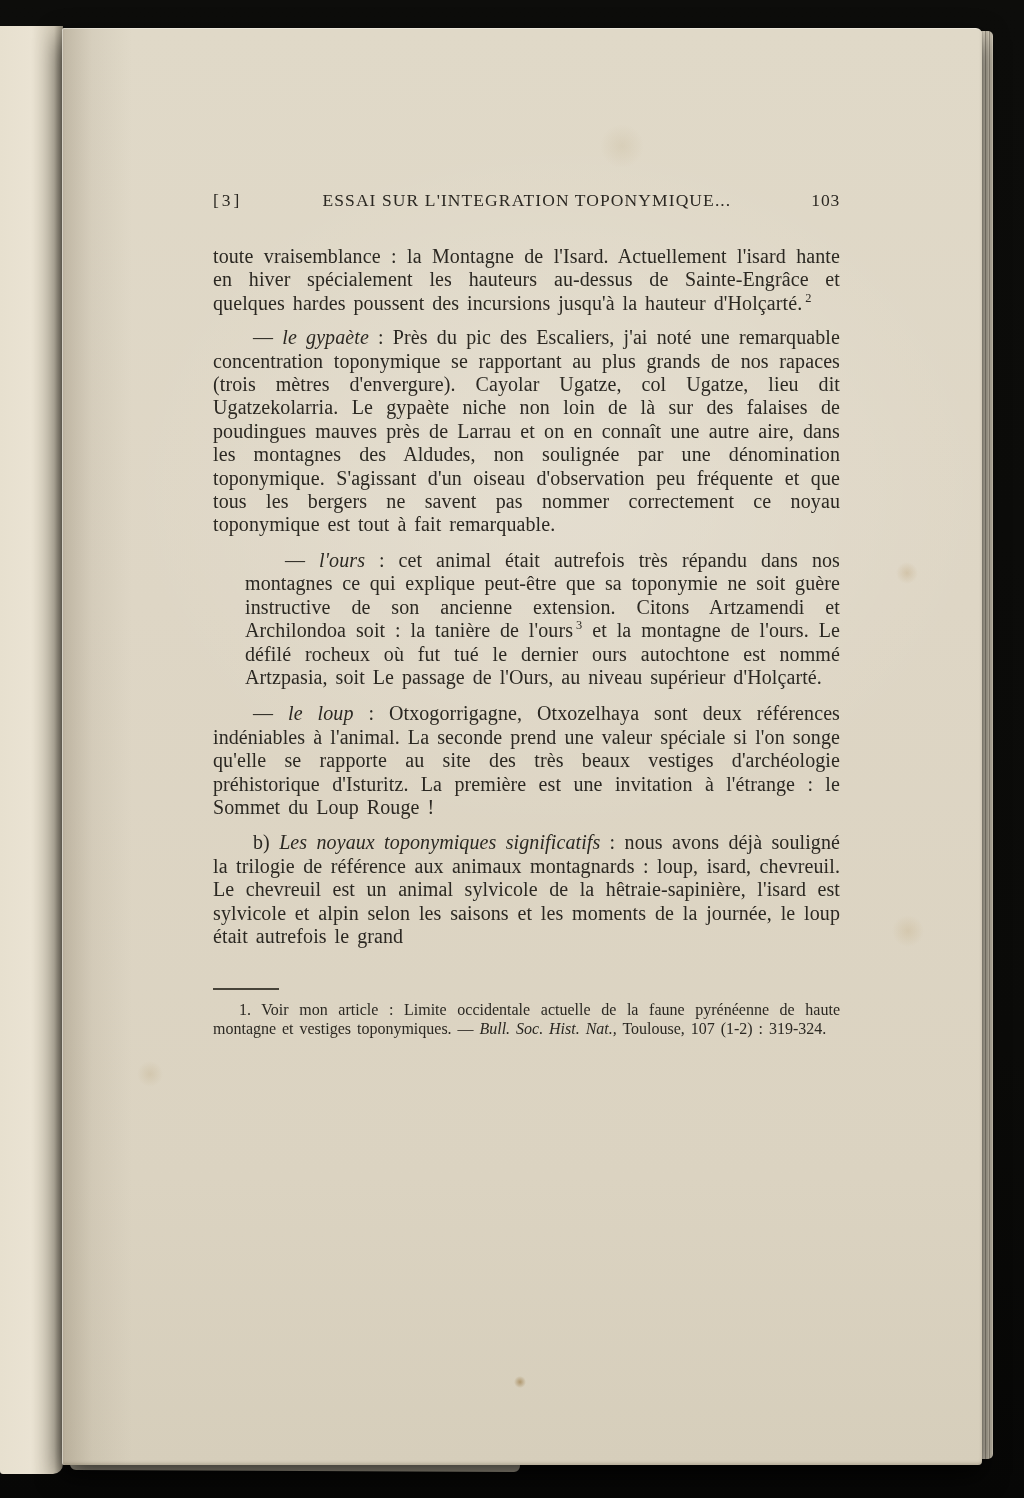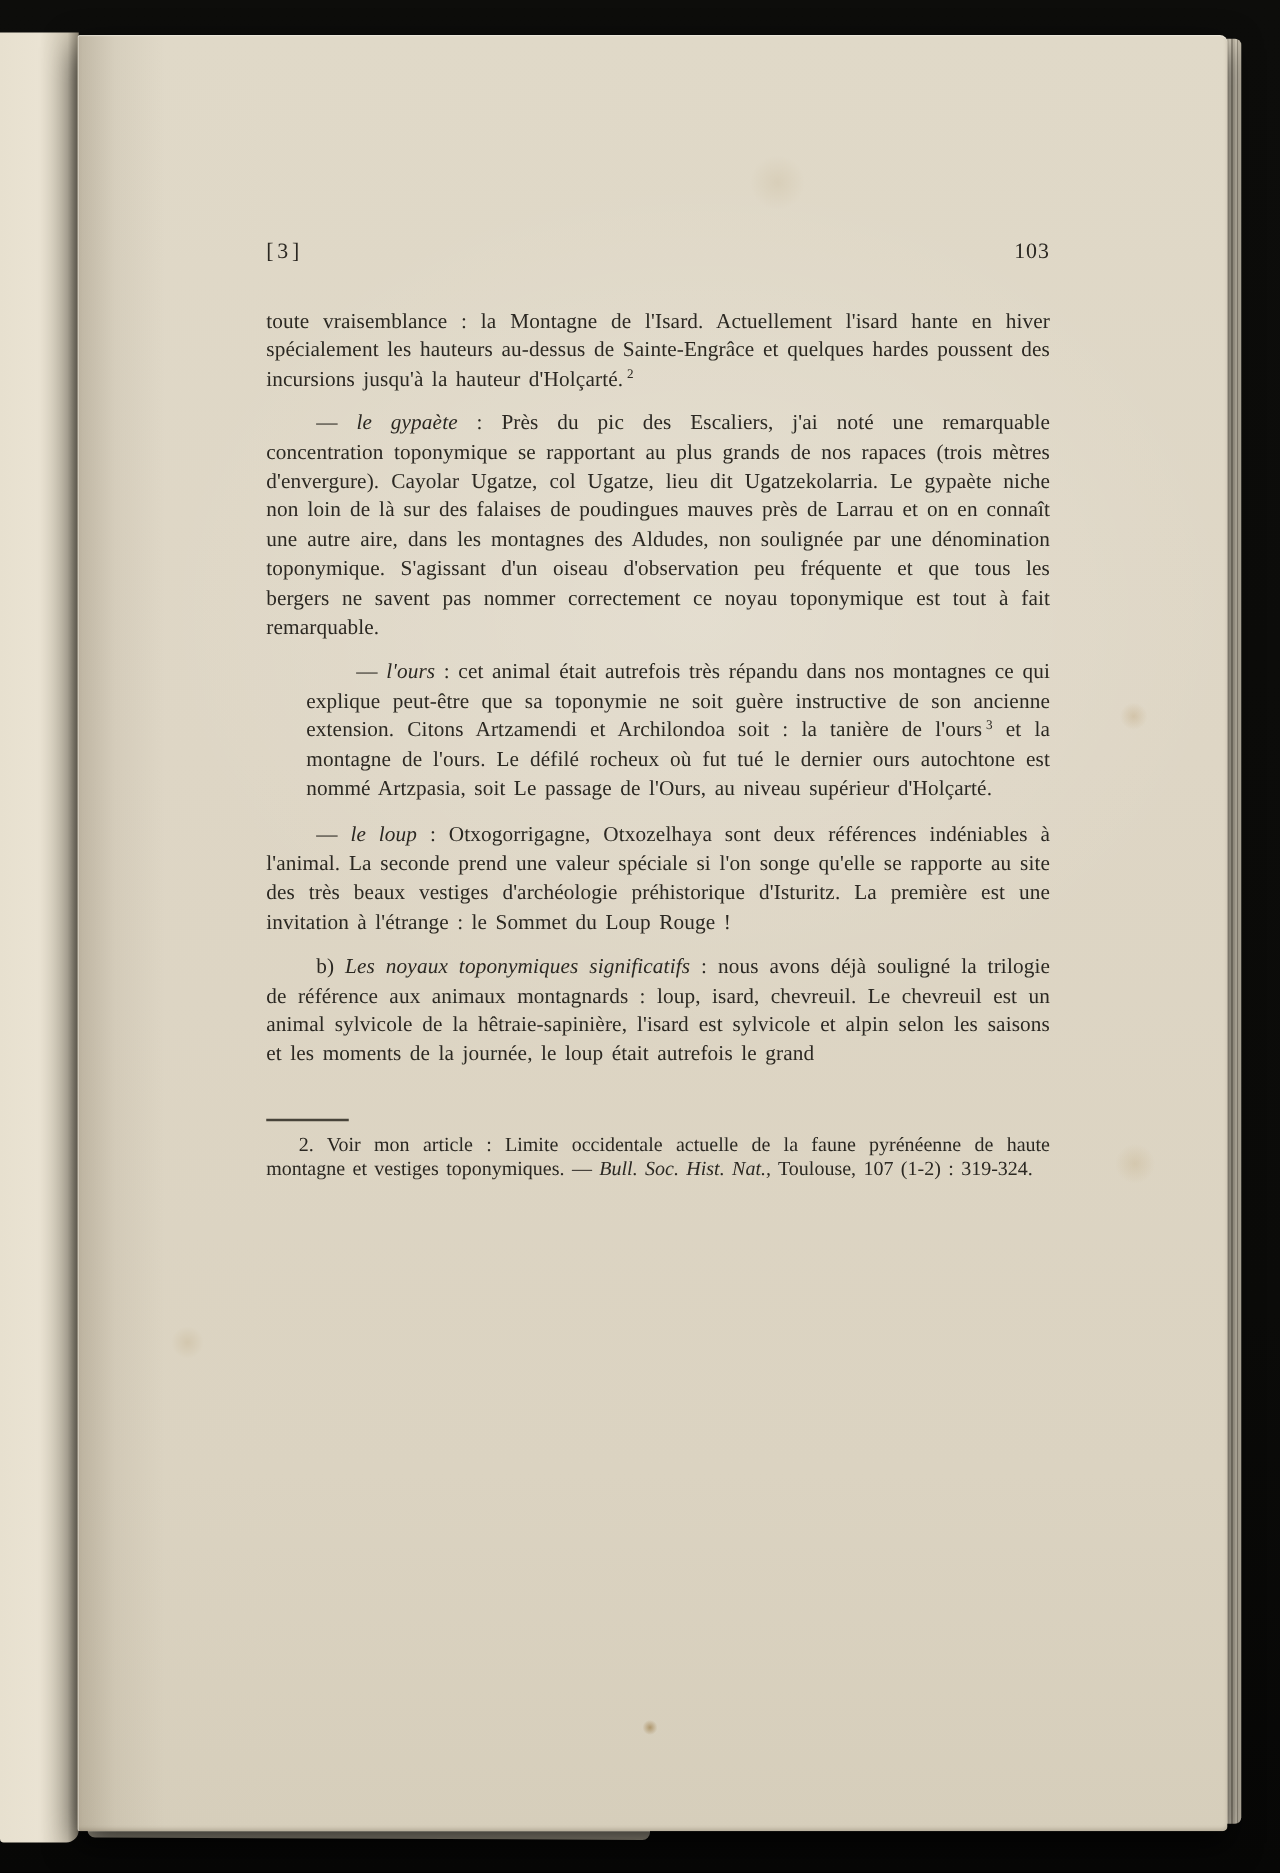--- a/index.html
+++ b/index.html
@@ -62,21 +62,21 @@
   }
   .running-head{
     display:flex;justify-content:space-between;align-items:baseline;
     font-size:17.5px;letter-spacing:.8px;
     margin:0 0 34px 0;
   }
   .running-head .marker{letter-spacing:3px;}
   .running-head .title{letter-spacing:1.1px;}
   .paragraphs p{
     margin:0;
-    font-size:17px;line-height:23.4px;
+    font-size:20px;line-height:23.4px;
     text-align:justify;
     word-spacing:.14em;
     letter-spacing:.1px;
   }
   .paragraphs p.indent{text-indent:40px;}
   .paragraphs p:nth-of-type(1){margin-bottom:11px;}
   .paragraphs p:nth-of-type(2){margin-bottom:12px;}
   .paragraphs p:nth-of-type(3){margin-bottom:13px;margin-left:32px;}
   .paragraphs p:nth-of-type(4){margin-bottom:12px;}
   .paragraphs p:nth-of-type(5){margin-bottom:40px;}
@@ -101,31 +101,32 @@
   <div class="page-under-left"></div>
   <div class="page-stack"></div>
   <div class="page-under-bottom"></div>
 
   <div class="page-main">
     <div class="stains"></div>
 
     <div class="text-block">
       <div class="running-head">
         <span class="marker">[3]</span>
+        <span class="title">ESSAI SUR L'INTEGRATION TOPONYMIQUE...</span>
         <span class="pagenum">103</span>
       </div>
 
       <div class="paragraphs">
           <p><span class="">toute vraisemblance : la Montagne de l'Isard. Actuellement l'isard hante en hiver spécialement les hauteurs au-dessus de Sainte-Engrâce et quelques hardes poussent des incursions jusqu'à la hauteur d'Holçarté.</span><span class="sup">2</span></p>
           <p class="indent"><span class="">— </span><span class="it ">le gypaète</span><span class=""> : Près du pic des Escaliers, j'ai noté une remarquable concentration toponymique se rapportant au plus grands de nos rapaces (trois mètres d'envergure). Cayolar Ugatze, col Ugatze, lieu dit Ugatzekolarria. Le gypaète niche non loin de là sur des falaises de poudingues mauves près de Larrau et on en connaît une autre aire, dans les montagnes des Aldudes, non soulignée par une dénomination toponymique. S'agissant d'un oiseau d'observation peu fréquente et que tous les bergers ne savent pas nommer correctement ce noyau toponymique est tout à fait remarquable.</span></p>
           <p class="indent"><span class="">— </span><span class="it ">l'ours</span><span class=""> : cet animal était autrefois très répandu dans nos montagnes ce qui explique peut-être que sa toponymie ne soit guère instructive de son ancienne extension. Citons Artzamendi et Archilondoa soit : la tanière de l'ours</span><span class="sup">3</span><span class=""> et la montagne de l'ours. Le défilé rocheux où fut tué le dernier ours autochtone est nommé Artzpasia, soit Le passage de l'Ours, au niveau supérieur d'Holçarté.</span></p>
           <p class="indent"><span class="">— </span><span class="it ">le loup</span><span class=""> : Otxogorrigagne, Otxozelhaya sont deux références indéniables à l'animal. La seconde prend une valeur spéciale si l'on songe qu'elle se rapporte au site des très beaux vestiges d'archéologie préhistorique d'Isturitz. La première est une invitation à l'étrange : le Sommet du Loup Rouge !</span></p>
           <p class="indent"><span class="">b) </span><span class="it ">Les noyaux toponymiques significatifs</span><span class=""> : nous avons déjà souligné la trilogie de référence aux animaux montagnards : loup, isard, chevreuil. Le chevreuil est un animal sylvicole de la hêtraie-sapinière, l'isard est sylvicole et alpin selon les saisons et les moments de la journée, le loup était autrefois le grand</span></p>
         </div>
 
       <hr class="footnote-sep">
 
       <div class="footnotes">
-          <p><span class="">2. Voir mon article : Limite occidentale actuelle de la faune pyrénéenne de haute montagne et vestiges toponymiques. — </span><span class="it ">Bull. Soc. Hist. Nat.,</span><span class=""> Toulouse, 107 (1-2) : 319-324.</span></p>
+          <p><span class="">1. Voir mon article : Limite occidentale actuelle de la faune pyrénéenne de haute montagne et vestiges toponymiques. — </span><span class="it ">Bull. Soc. Hist. Nat.,</span><span class=""> Toulouse, 107 (1-2) : 319-324.</span></p>
         </div>
     </div>
   </div>
 </div>
 
 </body></html>

